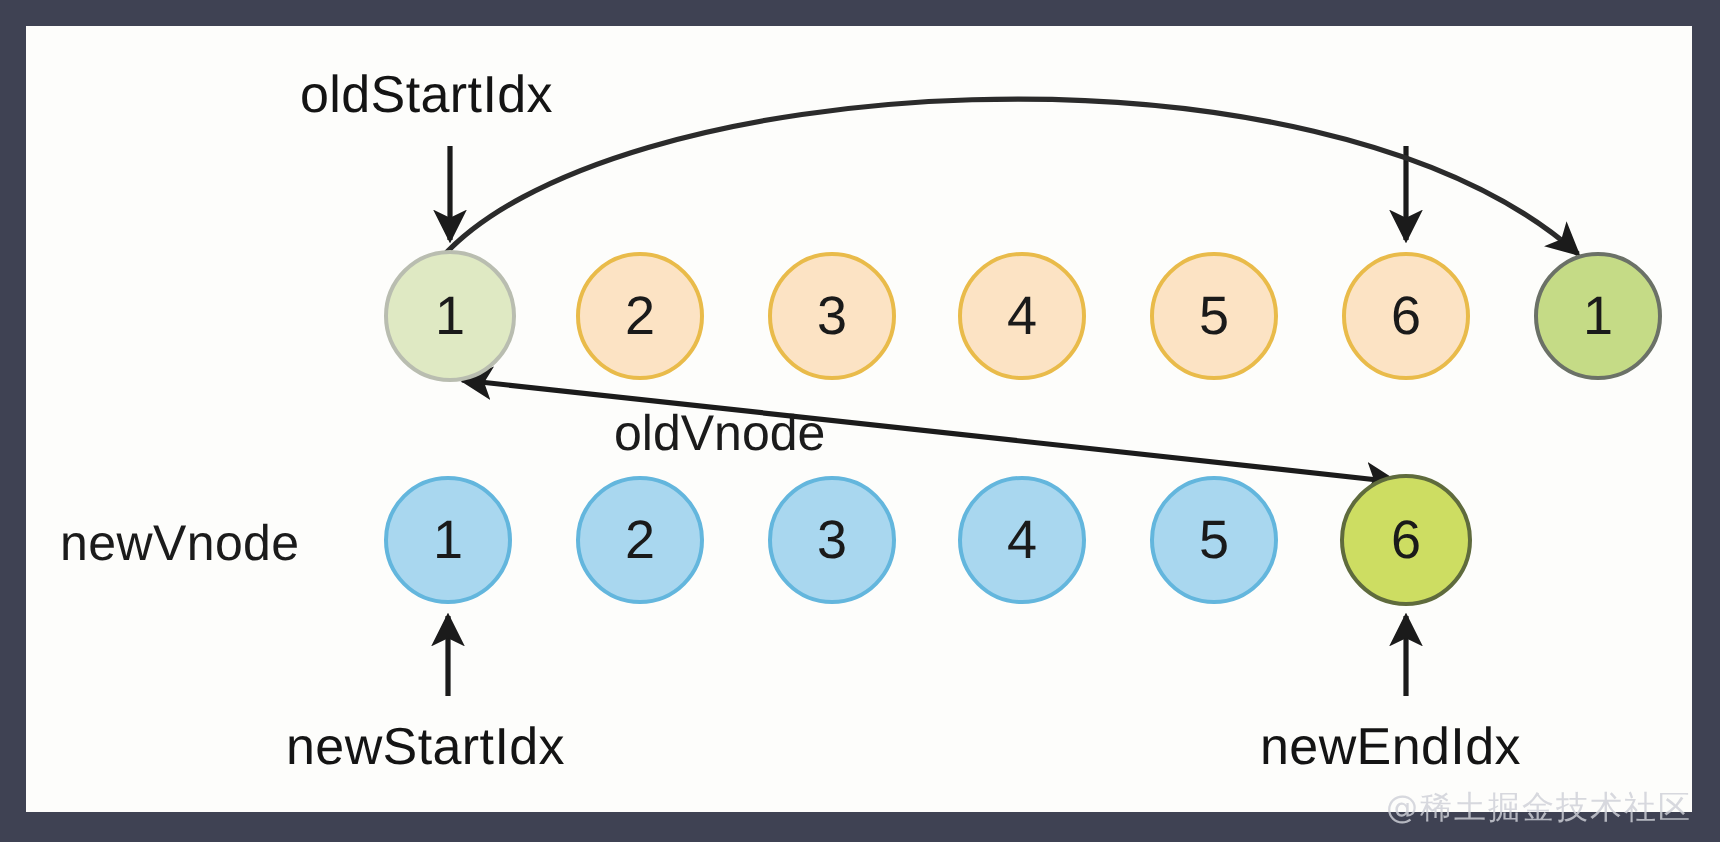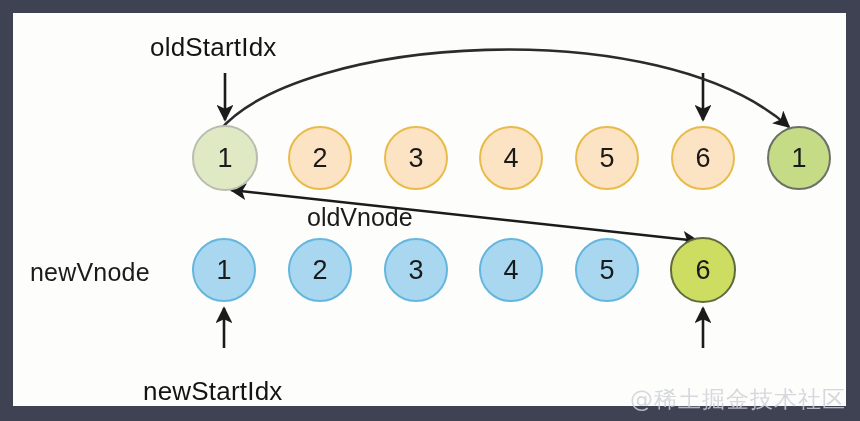--- a/index.html
+++ b/index.html
@@ -85,21 +85,21 @@
   .edge-label {
     position: absolute;
     font-size: 25px;
     color: #1b1b1b;
     white-space: nowrap;
   }
   #watermark {
     position: absolute;
     right: 14px;
     bottom: 6px;
-    font-size: 23px;
+    font-size: 16px;
     color: #cfd1d8;
     opacity: 0.82;
     white-space: nowrap;
     font-family: "DejaVu Sans", sans-serif;
     letter-spacing: 1px;
   }
 </style>
 </head>
 <body>
 
@@ -137,18 +137,19 @@
   <div class="node old-end-hi" style="left:767px; top:126px; width:64px; height:64px;">1</div>
 
   <div class="node new-plain" style="left:192px; top:238px; width:64px; height:64px;">1</div>
   <div class="node new-plain" style="left:288px; top:238px; width:64px; height:64px;">2</div>
   <div class="node new-plain" style="left:384px; top:238px; width:64px; height:64px;">3</div>
   <div class="node new-plain" style="left:479px; top:238px; width:64px; height:64px;">4</div>
   <div class="node new-plain" style="left:575px; top:238px; width:64px; height:64px;">5</div>
   <div class="node new-hi" style="left:670px; top:237px; width:66px; height:66px;">6</div>
 
   <div class="ptr-label" style="left:150px; top:32px;">oldStartIdx</div>
-  <div class="ptr-label" style="left:143px; top:358px;margin-top:18px;">newStartIdx</div>
+  <div class="ptr-label" style="left:143px; top:358px;">newStartIdx</div>
+  <div class="ptr-label" style="left:630px; top:358px;">newEndIdx</div>
 
   <div class="edge-label" style="left:307px; top:203px;">oldVnode</div>
 
   <div id="watermark">@稀土掘金技术社区</div>
 </div>
 
 </body></html>

